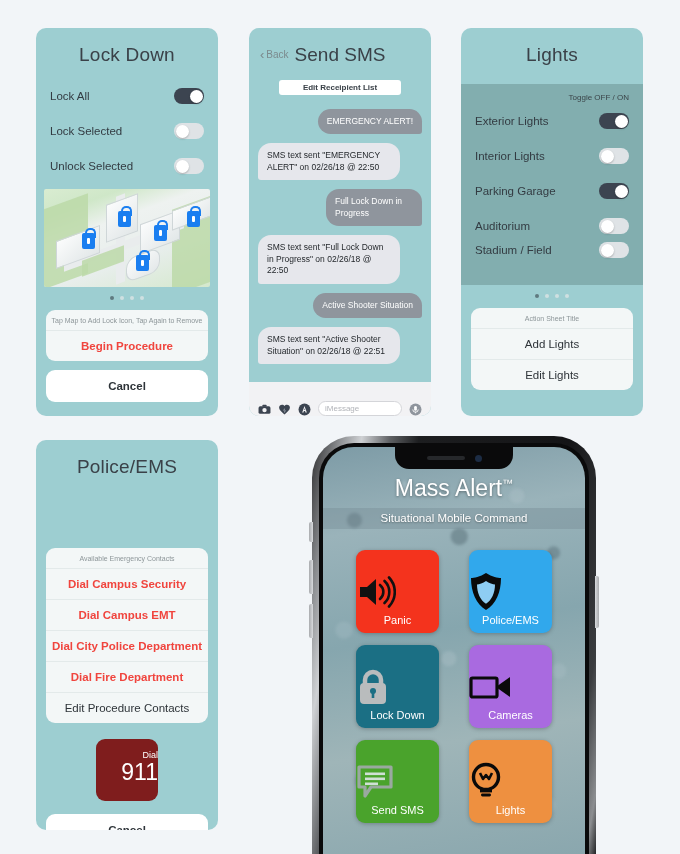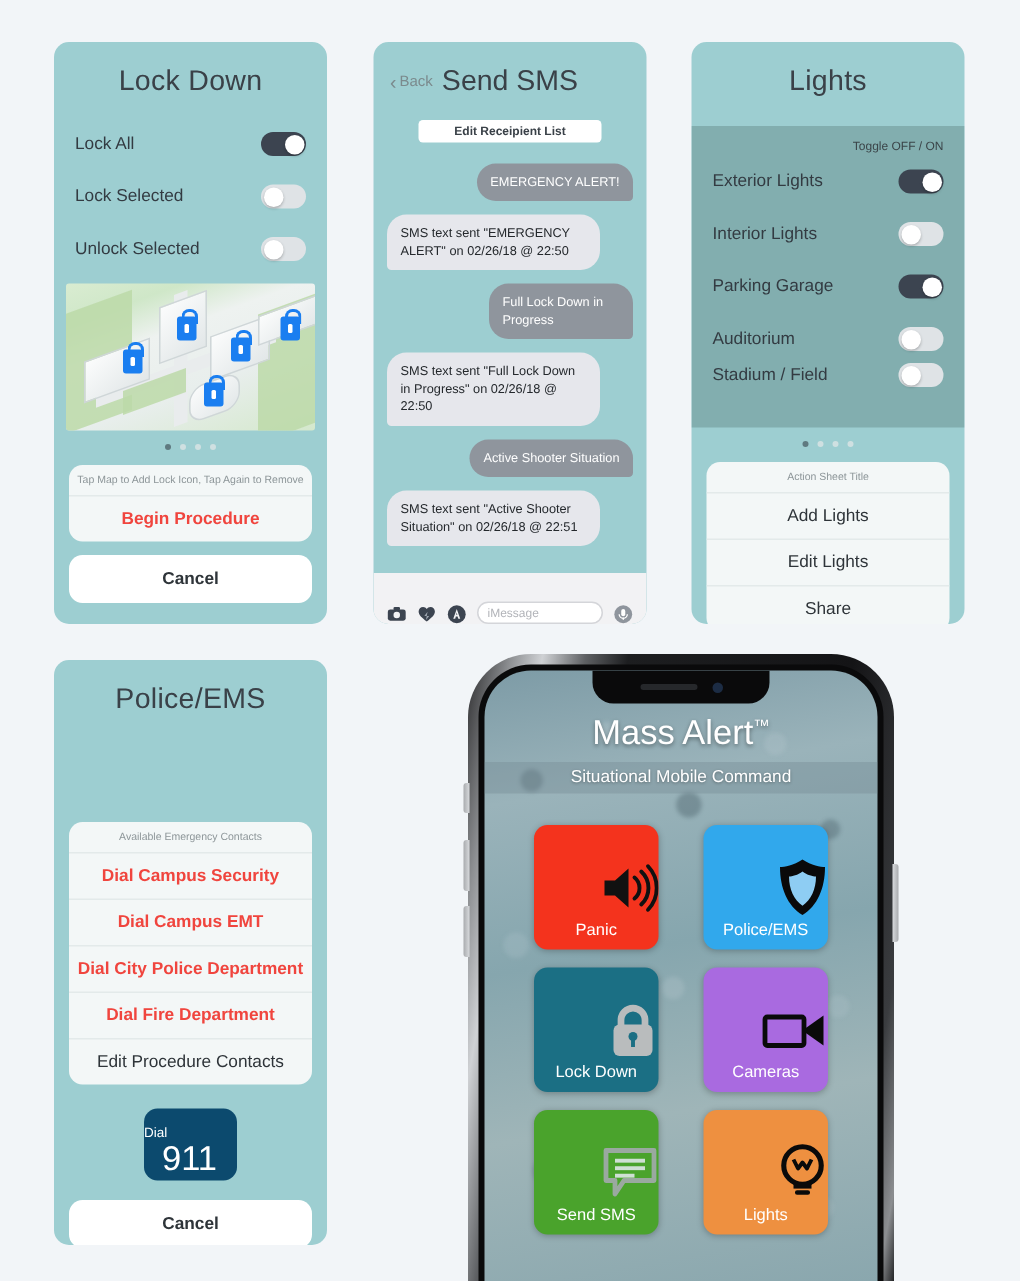--- a/index.html
+++ b/index.html
@@ -148,23 +148,23 @@
   }
 
   
   #lights-card { left: 461px; top: 28px; width: 182px; height: 388px; }
   .lights-mid { background: #82aeaf; padding: 6px 14px 12px 14px; margin-top: 18px; }
   .toggle-hint { text-align: right; font-size: 8px; color: #3b4549; padding: 3px 0 7px 0; }
 
   
   #police-card { left: 36px; top: 440px; width: 182px; height: 390px; }
   .dial911 {
-    margin: 16px auto 0; width: 62px; height: 48px;
-    background: #0c4a6e; border-radius: 9px;
-    color: #fff; text-align: left; padding-top: 11px;
+    margin: 16px auto 0; width: 62px; height: 62px;
+    background: #7f1d1d; border-radius: 9px;
+    color: #fff; text-align: right; padding-top: 11px;
   }
   .dial911 .d1 { font-size: 9px; }
   .dial911 .d2 { font-size: 23px; line-height: 1.05; margin-left: 12px; }
 
   
   #phone {
     position: absolute; left: 312px; top: 436px;
     width: 284px; height: 418px;
   }
   .phone-frame {
@@ -224,21 +224,21 @@
     text-shadow: 0 1px 2px rgba(0,0,0,.35);
   }
   .tile-grid {
     position: relative; z-index: 3;
     display: grid; grid-template-columns: repeat(2, 83px);
     justify-content: center; gap: 12px 30px; margin-top: 21px;
   }
   .tile {
     width: 83px; height: 83px; border-radius: 9px;
     position: relative; display: flex; flex-direction: column;
-    align-items: flex-end; justify-content: center;
+    align-items: flex-start; justify-content: center;
     box-shadow: 0 1px 4px rgba(0,0,0,.25);
   }
   .tile .glyph { height: 44px; display: flex; align-items: center; justify-content: center; }
   .tile .tlabel {
     position: absolute; bottom: 7px; left: 0; right: 0;
     text-align: center; color: #fff; font-size: 11px;
   }
 </style>
 </head>
 <body>
@@ -383,21 +383,20 @@
     <span class="dot active"></span>
     <span class="dot"></span>
     <span class="dot"></span>
     <span class="dot"></span>
   </div>
 
   <div class="sheet">
     <div class="sheet-title">Action Sheet Title</div>
     <div class="sheet-item">Add Lights</div>
     <div class="sheet-item">Edit Lights</div>
-    <div class="sheet-item">Share</div>
   </div>
 
 </div>
 
 <div class="card" id="police-card">
   <div class="panel-title">Police/EMS</div>
 
   <div class="sheet" style="margin-top:70px;">
     <div class="sheet-title">Available Emergency Contacts</div>
     <div class="sheet-item danger">Dial Campus Security</div>

